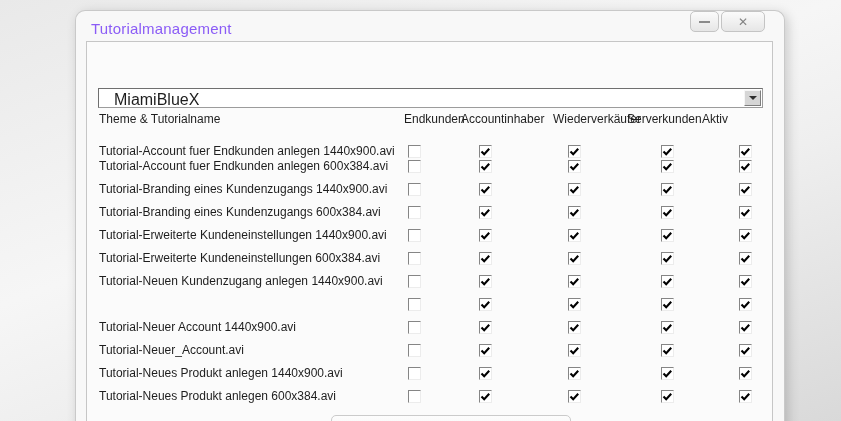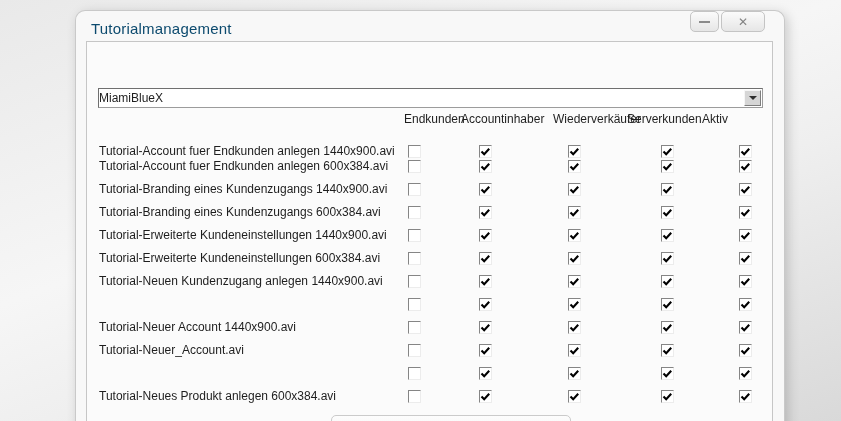--- a/index.html
+++ b/index.html
@@ -10,21 +10,21 @@
   }
   
   .dialog{
     position:absolute;left:75px;top:10px;width:710px;height:440px;
     background:#f8f8f8;border:1px solid #c9c9c9;border-bottom:none;
     border-radius:10px 10px 0 0;
     box-shadow:3px 3px 12px rgba(0,0,0,0.18);
     box-sizing:border-box;
   }
   .window-title{
-    position:absolute;left:15px;top:9px;font-size:15px;color:#0c4a6e;letter-spacing:.2px;
+    position:absolute;left:15px;top:9px;font-size:15px;color:#8b5cf6;letter-spacing:.2px;
   }
   .win-btn{
     position:absolute;top:0px;height:21px;box-sizing:border-box;
     background:linear-gradient(#fbfbfb,#e6e6e6);
     border:1px solid #c4c4c4;border-radius:5px;
     display:flex;align-items:center;justify-content:center;cursor:default;
   }
   .win-btn.min{left:614px;width:29px;}
   .win-btn.close{left:645px;width:44px;}
   .dash-icon{width:11px;height:2px;background:#8b8b8b;}
@@ -33,21 +33,21 @@
   .panel{
     position:absolute;left:10px;top:30px;width:687px;height:420px;
     background:#fbfbfb;border:1px solid #c6c6c6;box-sizing:border-box;
   }
   .prompt{position:absolute;left:12px;top:20px;font-size:12px;}
   
   .combo{
     position:absolute;left:11px;top:46px;width:665px;height:20px;box-sizing:border-box;
     background:#fff;border:1px solid;border-color:#6f6f6f #9c9c9c #9c9c9c #6f6f6f;
   }
-  .combo-value{position:absolute;left:0;top:2px;font-size:12px;}
+  .combo-value{position:absolute;left:15px;top:2px;font-size:16px;}
   .combo-arrow{
     position:absolute;right:1px;top:1px;width:17px;height:16px;box-sizing:border-box;
     background:#d6d6d6;border:1px solid;border-color:#f6f6f6 #7e7e7e #7e7e7e #f6f6f6;
     display:flex;align-items:center;justify-content:center;
   }
   .tri-down{width:0;height:0;border-left:4px solid transparent;border-right:4px solid transparent;border-top:4px solid #2e2e2e;}
   
   .thead{position:absolute;left:0;top:70px;width:100%;height:18px;font-size:12px;}
   .th{position:absolute;white-space:nowrap;color:#1e1e1e;}
   .trow{position:absolute;left:0;width:100%;height:23px;font-size:12px;}
@@ -83,20 +83,21 @@
 
 
       <div class="combo">
         <span class="combo-value">MiamiBlueX</span>
         <span class="combo-arrow">
           <span class="tri-down"></span>
         </span>
       </div>
 
       <div class="thead">
+        <span class="th" style="left:12px">Theme &amp; Tutorialname</span>
       <span class="th" style="left: 317px;">Endkunden</span>
           <span class="th" style="left: 374px;">Accountinhaber</span>
           <span class="th" style="left: 466px;">Wiederverkäufer</span>
           <span class="th" style="left: 540px;">Serverkunden</span>
           <span class="th" style="left: 615px;">Aktiv</span>
         </div>
 
       <div id="rows-host">
           <div class="trow" style="top: 98px;">
             <span class="tname">Tutorial-Account fuer Endkunden anlegen 1440x900.avi</span>
@@ -331,20 +332,21 @@
                 <path d="M1.5 4.5 L4.2 7.3 L9.2 1.8" stroke="#000" stroke-width="2.1" fill="none"></path>
               </svg>
             </span>
             <span class="cb" style="left: 652px;">
               <svg width="11" height="11" viewBox="0 0 11 11">
                 <path d="M1.5 4.5 L4.2 7.3 L9.2 1.8" stroke="#000" stroke-width="2.1" fill="none"></path>
               </svg>
             </span>
           </div>
           <div class="trow" style="top: 320px;">
+            <span class="tname">Tutorial-Neues Produkt anlegen 1440x900.avi</span>
             <span class="cb" style="left: 321px;"></span>
             <span class="cb" style="left: 392px;">
               <svg width="11" height="11" viewBox="0 0 11 11">
                 <path d="M1.5 4.5 L4.2 7.3 L9.2 1.8" stroke="#000" stroke-width="2.1" fill="none"></path>
               </svg>
             </span>
             <span class="cb" style="left: 481px;">
               <svg width="11" height="11" viewBox="0 0 11 11">
                 <path d="M1.5 4.5 L4.2 7.3 L9.2 1.8" stroke="#000" stroke-width="2.1" fill="none"></path>
               </svg>

